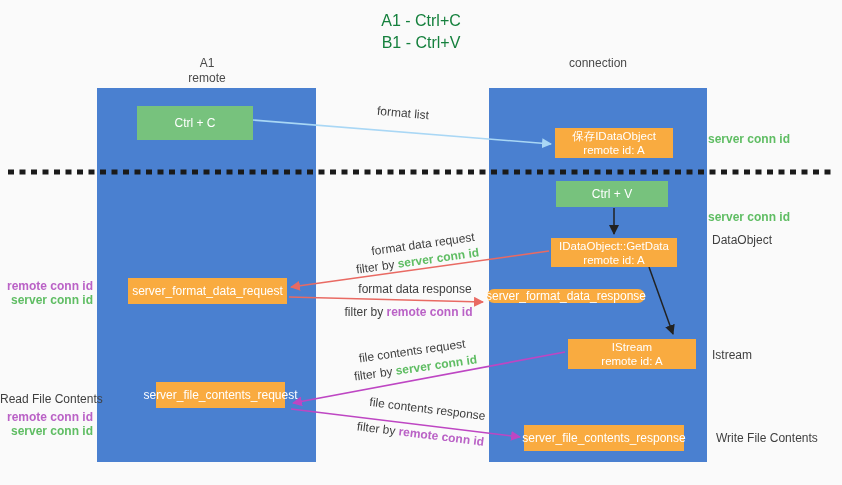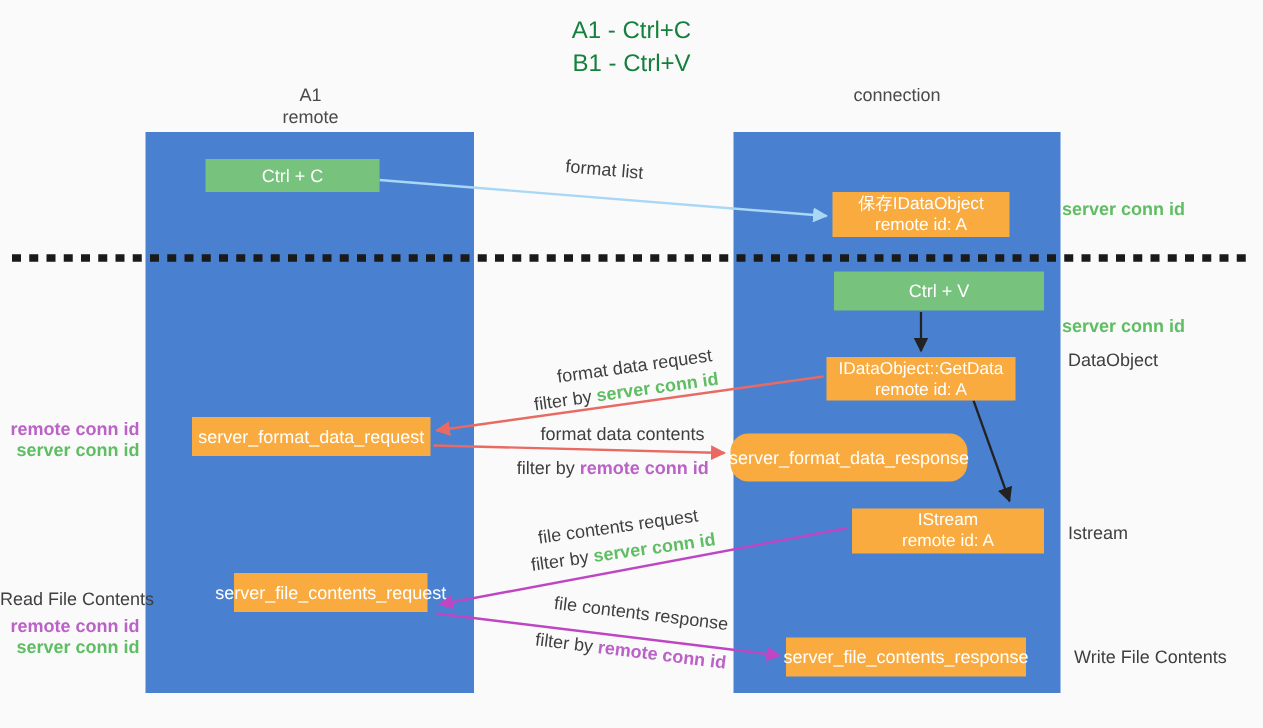--- a/index.html
+++ b/index.html
@@ -101,43 +101,43 @@
 
     <line x1="289" y1="297" x2="483" y2="302" stroke="#e96a63" stroke-width="1.6" marker-end="url(#ah-red)"></line>
 
     <line x1="649" y1="267" x2="673" y2="334" stroke="#222222" stroke-width="1.5" marker-end="url(#ah-blk)"></line>
 
     <line x1="565" y1="352" x2="293" y2="403" stroke="#be46c3" stroke-width="1.6" marker-end="url(#ah-mag)"></line>
 
     <line x1="291" y1="409" x2="520" y2="437" stroke="#be46c3" stroke-width="1.6" marker-end="url(#ah-mag)"></line>
   </svg>
 
-  <div class="box green" style="left:137px;top:106px;width:116px;height:22px;">
+  <div class="box green" style="left:137px;top:106px;width:116px;height:34px;">
     <span>Ctrl + C</span>
   </div>
 
   <div class="box orange" style="left:555px;top:128px;width:118px;height:30px;font-size:11.5px;text-align:right;">
     <span>保存IDataObject</span>
     <span>remote id: A</span>
   </div>
 
-  <div class="box green" style="left:556px;top:181px;width:140px;height:26px;">
+  <div class="box green" style="left:556px;top:181px;width:112px;height:26px;">
     <span>Ctrl + V</span>
   </div>
 
   <div class="box orange" style="left:551px;top:238px;width:126px;height:29px;font-size:11.5px;">
     <span>IDataObject::GetData</span>
     <span>remote id: A</span>
   </div>
 
   <div class="box orange" style="left:128px;top:278px;width:159px;height:26px;">
     <span>server_format_data_request</span>
   </div>
 
-  <div class="box orange" style="left:487px;top:289px;width:158px;height:32px;border-radius:12px;">
+  <div class="box orange" style="left:487px;top:289px;width:158px;height:14px;border-radius:12px;">
     <span>server_format_data_response</span>
   </div>
 
   <div class="box orange" style="left:568px;top:339px;width:128px;height:30px;font-size:11.5px;">
     <span>IStream</span>
     <span>remote id: A</span>
   </div>
 
   <div class="box orange" style="left:128px;top:382px;width:129px;height:26px;margin-left:28px;">
     <span>server_file_contents_request</span>
@@ -147,21 +147,21 @@
     <span>server_file_contents_response</span>
   </div>
 
   <div class="lbl center rot-p5" style="left:353px;top:106px;width:100px;">format list</div>
 
   <div class="lbl center rot-n8" style="left:348px;top:237px;width:150px;">format data request</div>
   <div class="lbl center rot-n8" style="left:340px;top:254px;width:155px;">
     <span>filter by </span><span class="g">server conn id</span>
   </div>
 
-  <div class="lbl center" style="left:340px;top:282px;width:150px;">format data contents</div>
+  <div class="lbl center" style="left:340px;top:282px;width:150px;">format data response</div>
   <div class="lbl center" style="left:331px;top:305px;width:155px;">
     <span>filter by </span><span class="p">remote conn id</span>
   </div>
 
   <div class="lbl center rot-n8" style="left:337px;top:344px;width:150px;">file contents request</div>
   <div class="lbl center rot-n8" style="left:338px;top:361px;width:155px;">
     <span>filter by </span><span class="g">server conn id</span>
   </div>
 
   <div class="lbl center rot-p7" style="left:350px;top:402px;width:155px;">file contents response</div>

